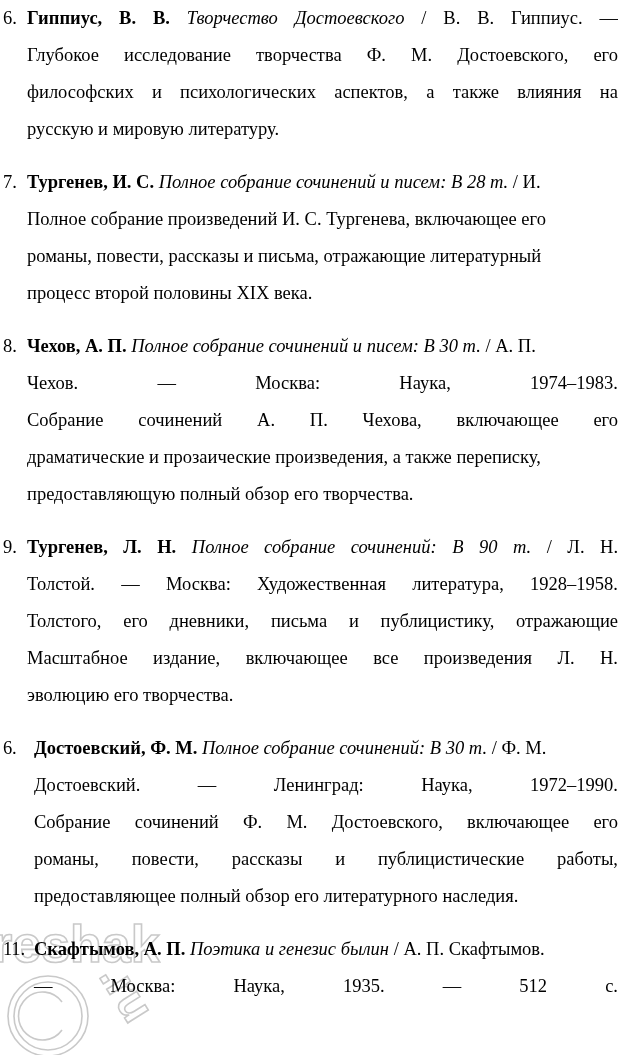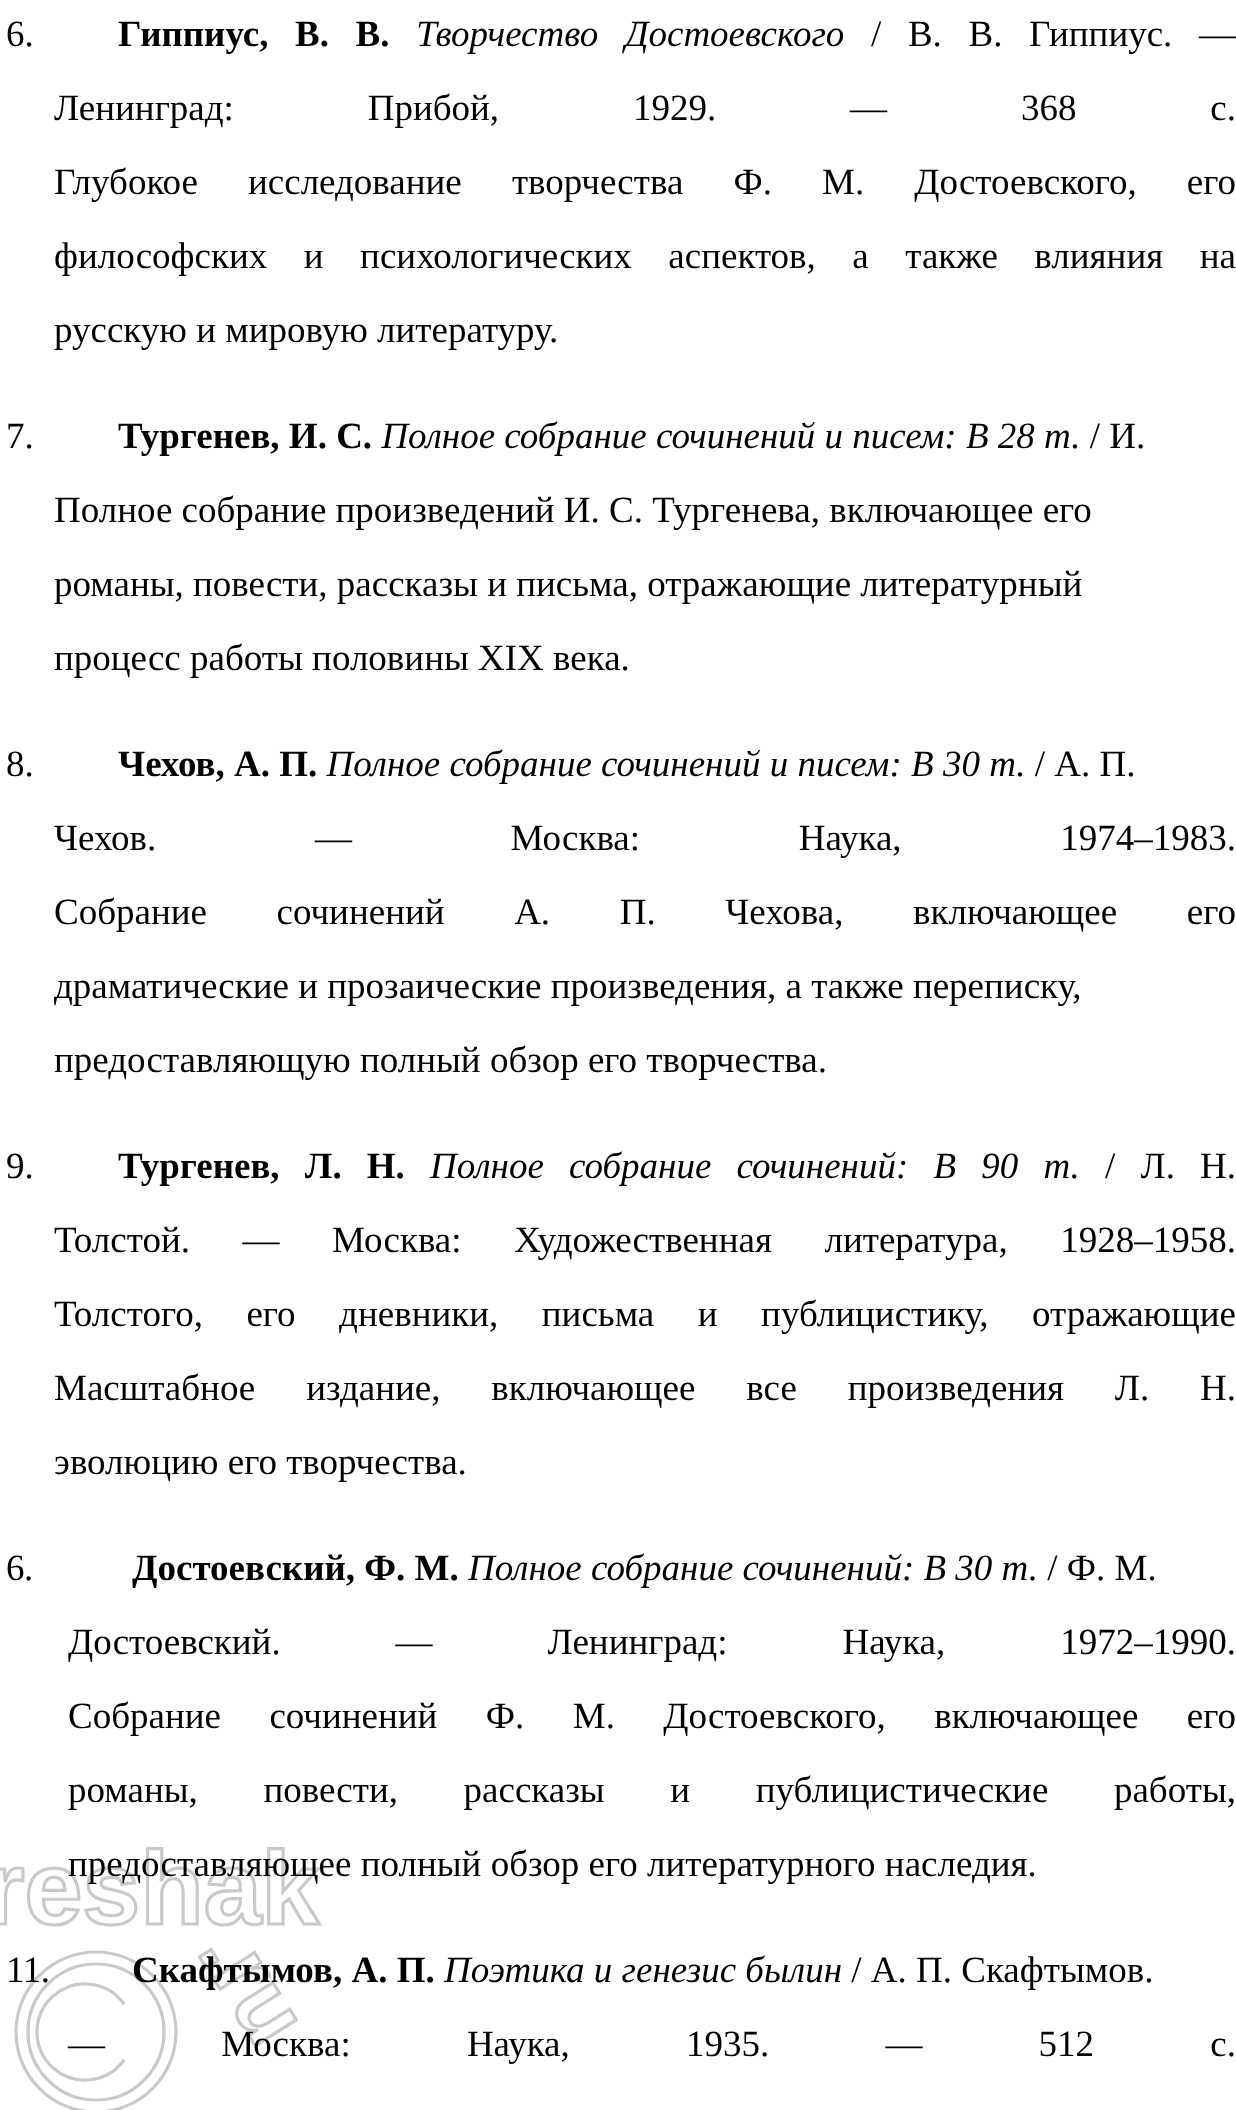--- a/index.html
+++ b/index.html
@@ -69,21 +69,20 @@
     font-size: 18.5px;
     line-height: 37px;
     text-align: justify;
     text-justify: inter-word;
     
     hyphens: none;
   }
 
   .au {
     font-weight: bold;
-    margin-left: 32px;
   }
   .ti {
     font-style: italic;
   }
   .sep { font-style: normal; font-weight: normal; }
 
   
   .imprint {
     display: block;
     text-align: justify;
@@ -133,34 +132,33 @@
       </g>
     </svg>
   </div>
 
   <div id="biblio">
 
     <div class="entry">
       <div class="entry-number">6.</div>
       <div class="entry-body">
         <span class="headline"><span class="au">Гиппиус, В. В.</span> <span class="ti">Творчество Достоевского</span> <span class="sep">/ В. В. Гиппиус. —</span></span>
-        <span class="imprint">Ленинград: Прибой, 1929. — 368 с.</span>
         <span class="annot last-justified">Глубокое исследование творчества Ф. М. Достоевского, его</span>
         <span class="annot last-justified">философских и психологических аспектов, а также влияния на</span>
         <span class="annot">русскую и мировую литературу.</span>
       </div>
     </div>
 
     <div class="entry">
       <div class="entry-number">7.</div>
       <div class="entry-body">
         <span class="headline natural"><span class="au">Тургенев, И. С.</span> <span class="ti">Полное собрание сочинений и писем: В 28 т.</span> <span class="sep">/ И.</span></span>
         <span class="annot">Полное собрание произведений И. С. Тургенева, включающее его</span>
         <span class="annot">романы, повести, рассказы и письма, отражающие литературный</span>
-        <span class="annot">процесс работы половины XIX века.</span>
+        <span class="annot">процесс второй половины XIX века.</span>
       </div>
     </div>
 
     <div class="entry">
       <div class="entry-number">8.</div>
       <div class="entry-body">
         <span class="headline natural"><span class="au">Чехов, А. П.</span> <span class="ti">Полное собрание сочинений и писем: В 30 т.</span> <span class="sep">/ А. П.</span></span>
         <span class="imprint">Чехов. — Москва: Наука, 1974–1983.</span>
         <span class="annot last-justified">Собрание сочинений А. П. Чехова, включающее его</span>
         <span class="annot">драматические и прозаические произведения, а также переписку,</span>

